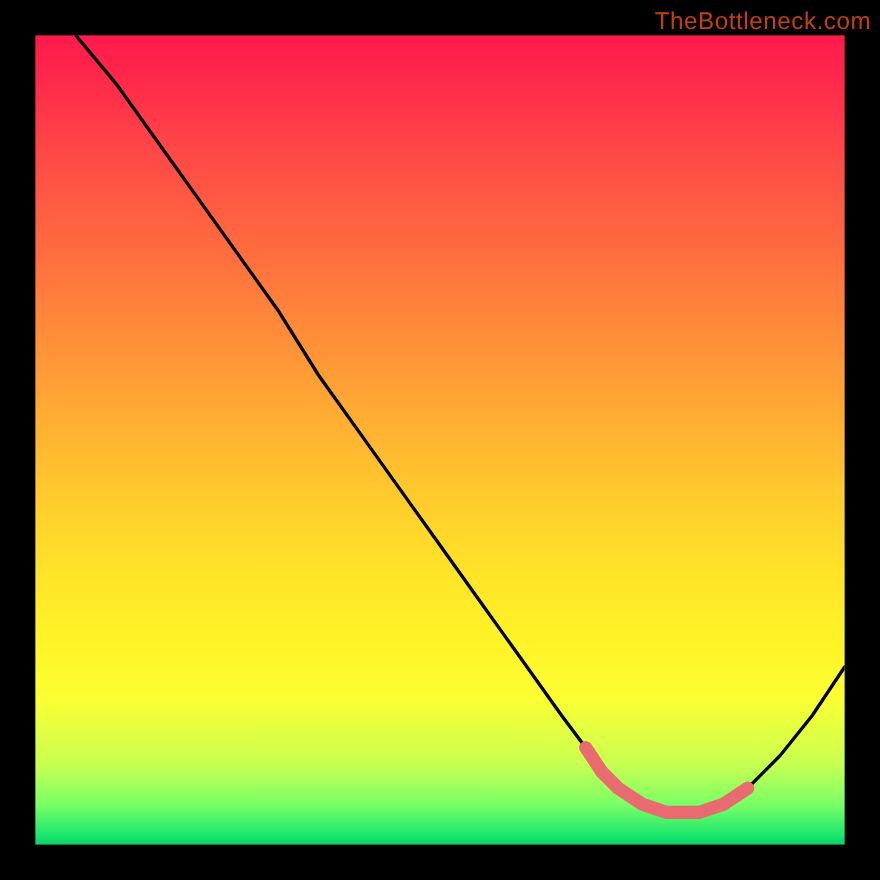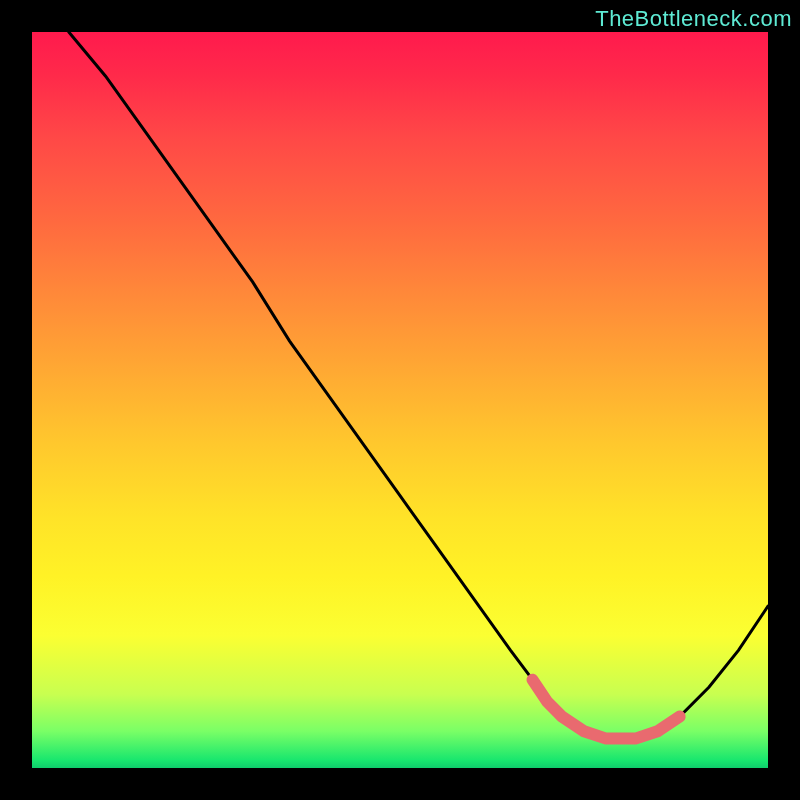--- a/index.html
+++ b/index.html
@@ -15,21 +15,21 @@
       #ffa933 46%,
       #ffc82d 56%,
       #ffe328 66%,
       #fff226 74%,
       #fbff32 82%,
       #c8ff50 90%,
       #7aff66 95%,
       #17e66e 99%,
       #0fcd6c 100%);
   }
-  .watermark{position:absolute;right:8px;top:6px;color:#5eead4;font:22px Arial,Helvetica,sans-serif;letter-spacing:.5px;}
+  .watermark{position:absolute;right:8px;top:6px;color:#c2410c;font:22px Arial,Helvetica,sans-serif;letter-spacing:.5px;}
   svg.curves{position:absolute;left:0;top:0;width:736px;height:736px;}
 </style>
 </head>
 <body>
 <div class="frame">
   <div class="plot">
     <div class="grad"></div>
     <svg class="curves" viewBox="0 0 736 736">
       <path id="mainCurve" fill="none" stroke="#000" stroke-width="3" stroke-linecap="round" d="M36.8 0.0 L73.6 44.2 L110.4 95.7 L147.2 147.2 L184.0 198.7 L220.8 250.2 L257.6 309.1 L294.4 360.6 L331.2 412.2 L368.0 463.7 L404.8 515.2 L441.6 566.7 L478.4 618.2 L500.5 647.7 L515.2 669.8 L529.9 684.5 L552.0 699.2 L574.1 706.6 L588.8 706.6 L603.5 706.6 L625.6 699.2 L647.7 684.5 L677.1 655.0 L706.6 618.2 L736.0 574.1 "></path>
       <path id="pinkOverlay" fill="none" stroke="#e96a6f" stroke-width="12" stroke-linecap="round" d="M500.5 647.7 L515.2 669.8 L529.9 684.5 L552.0 699.2 L574.1 706.6 L588.8 706.6 L603.5 706.6 L625.6 699.2 L647.7 684.5 "></path>

